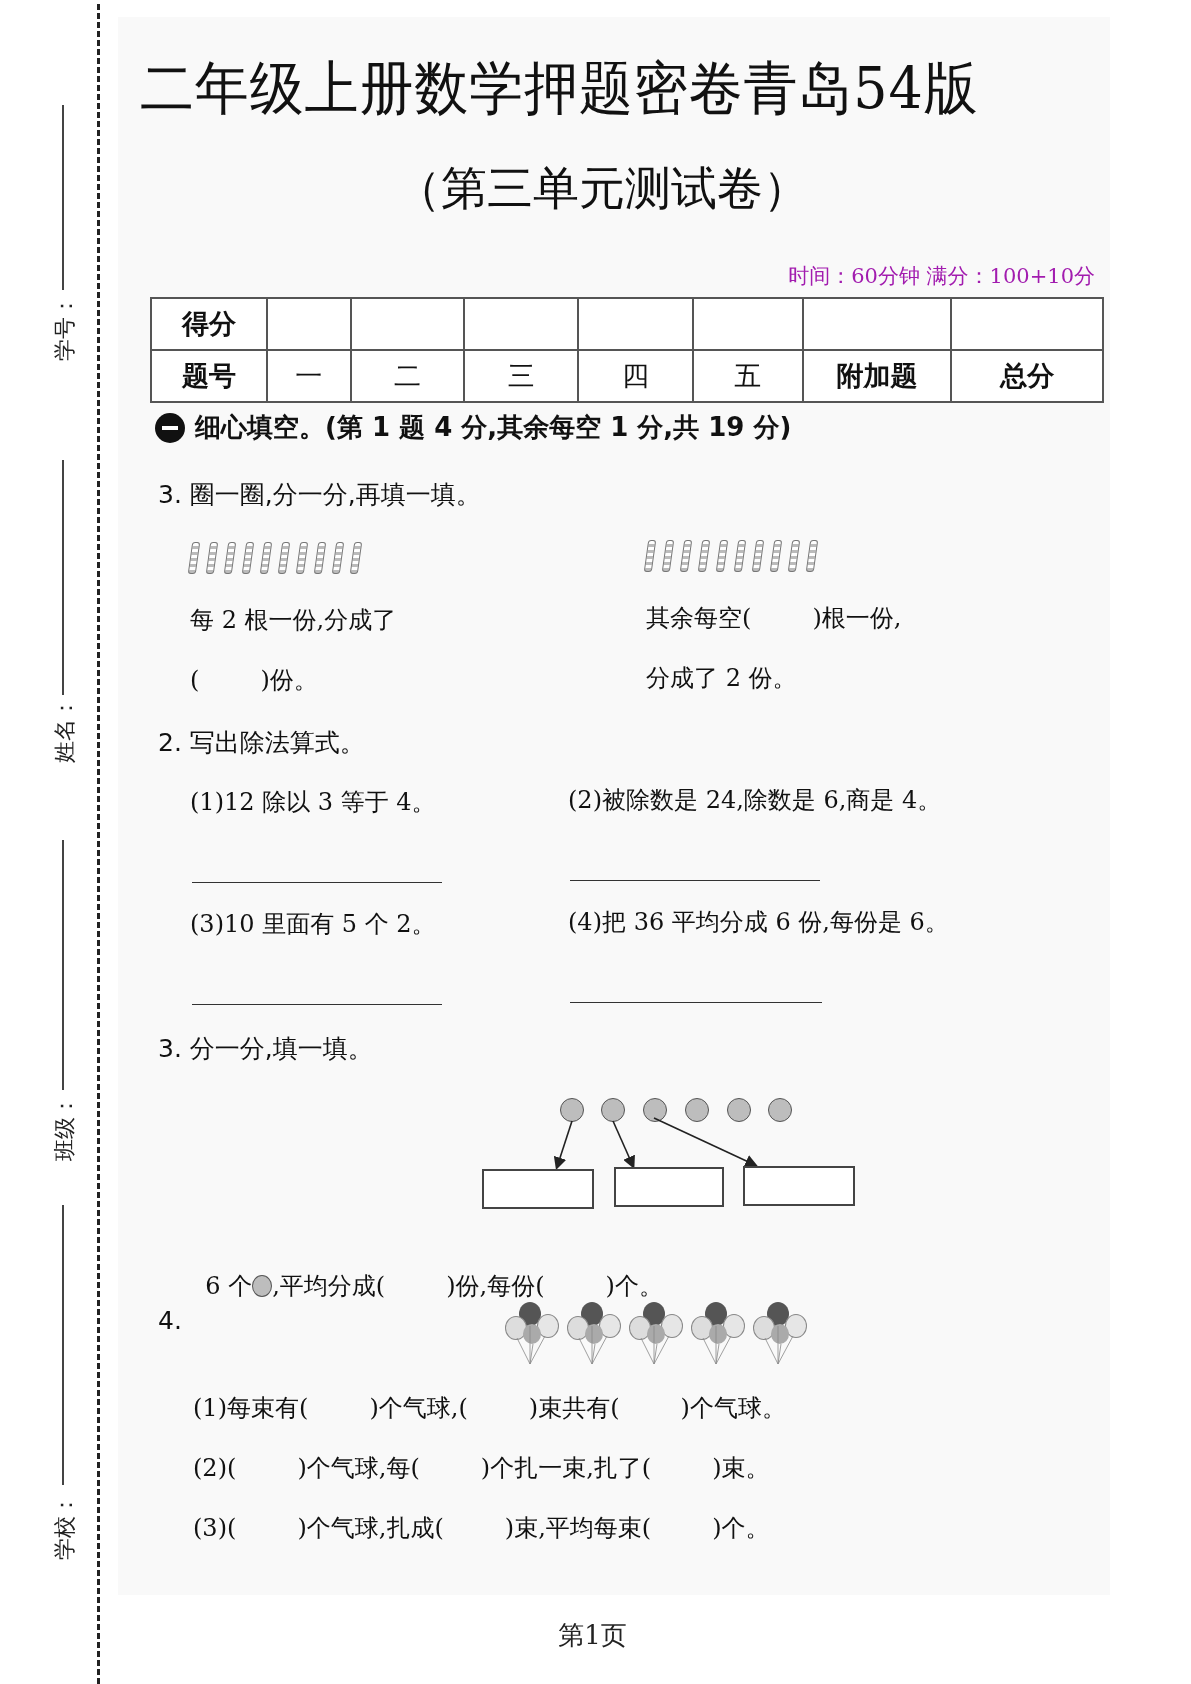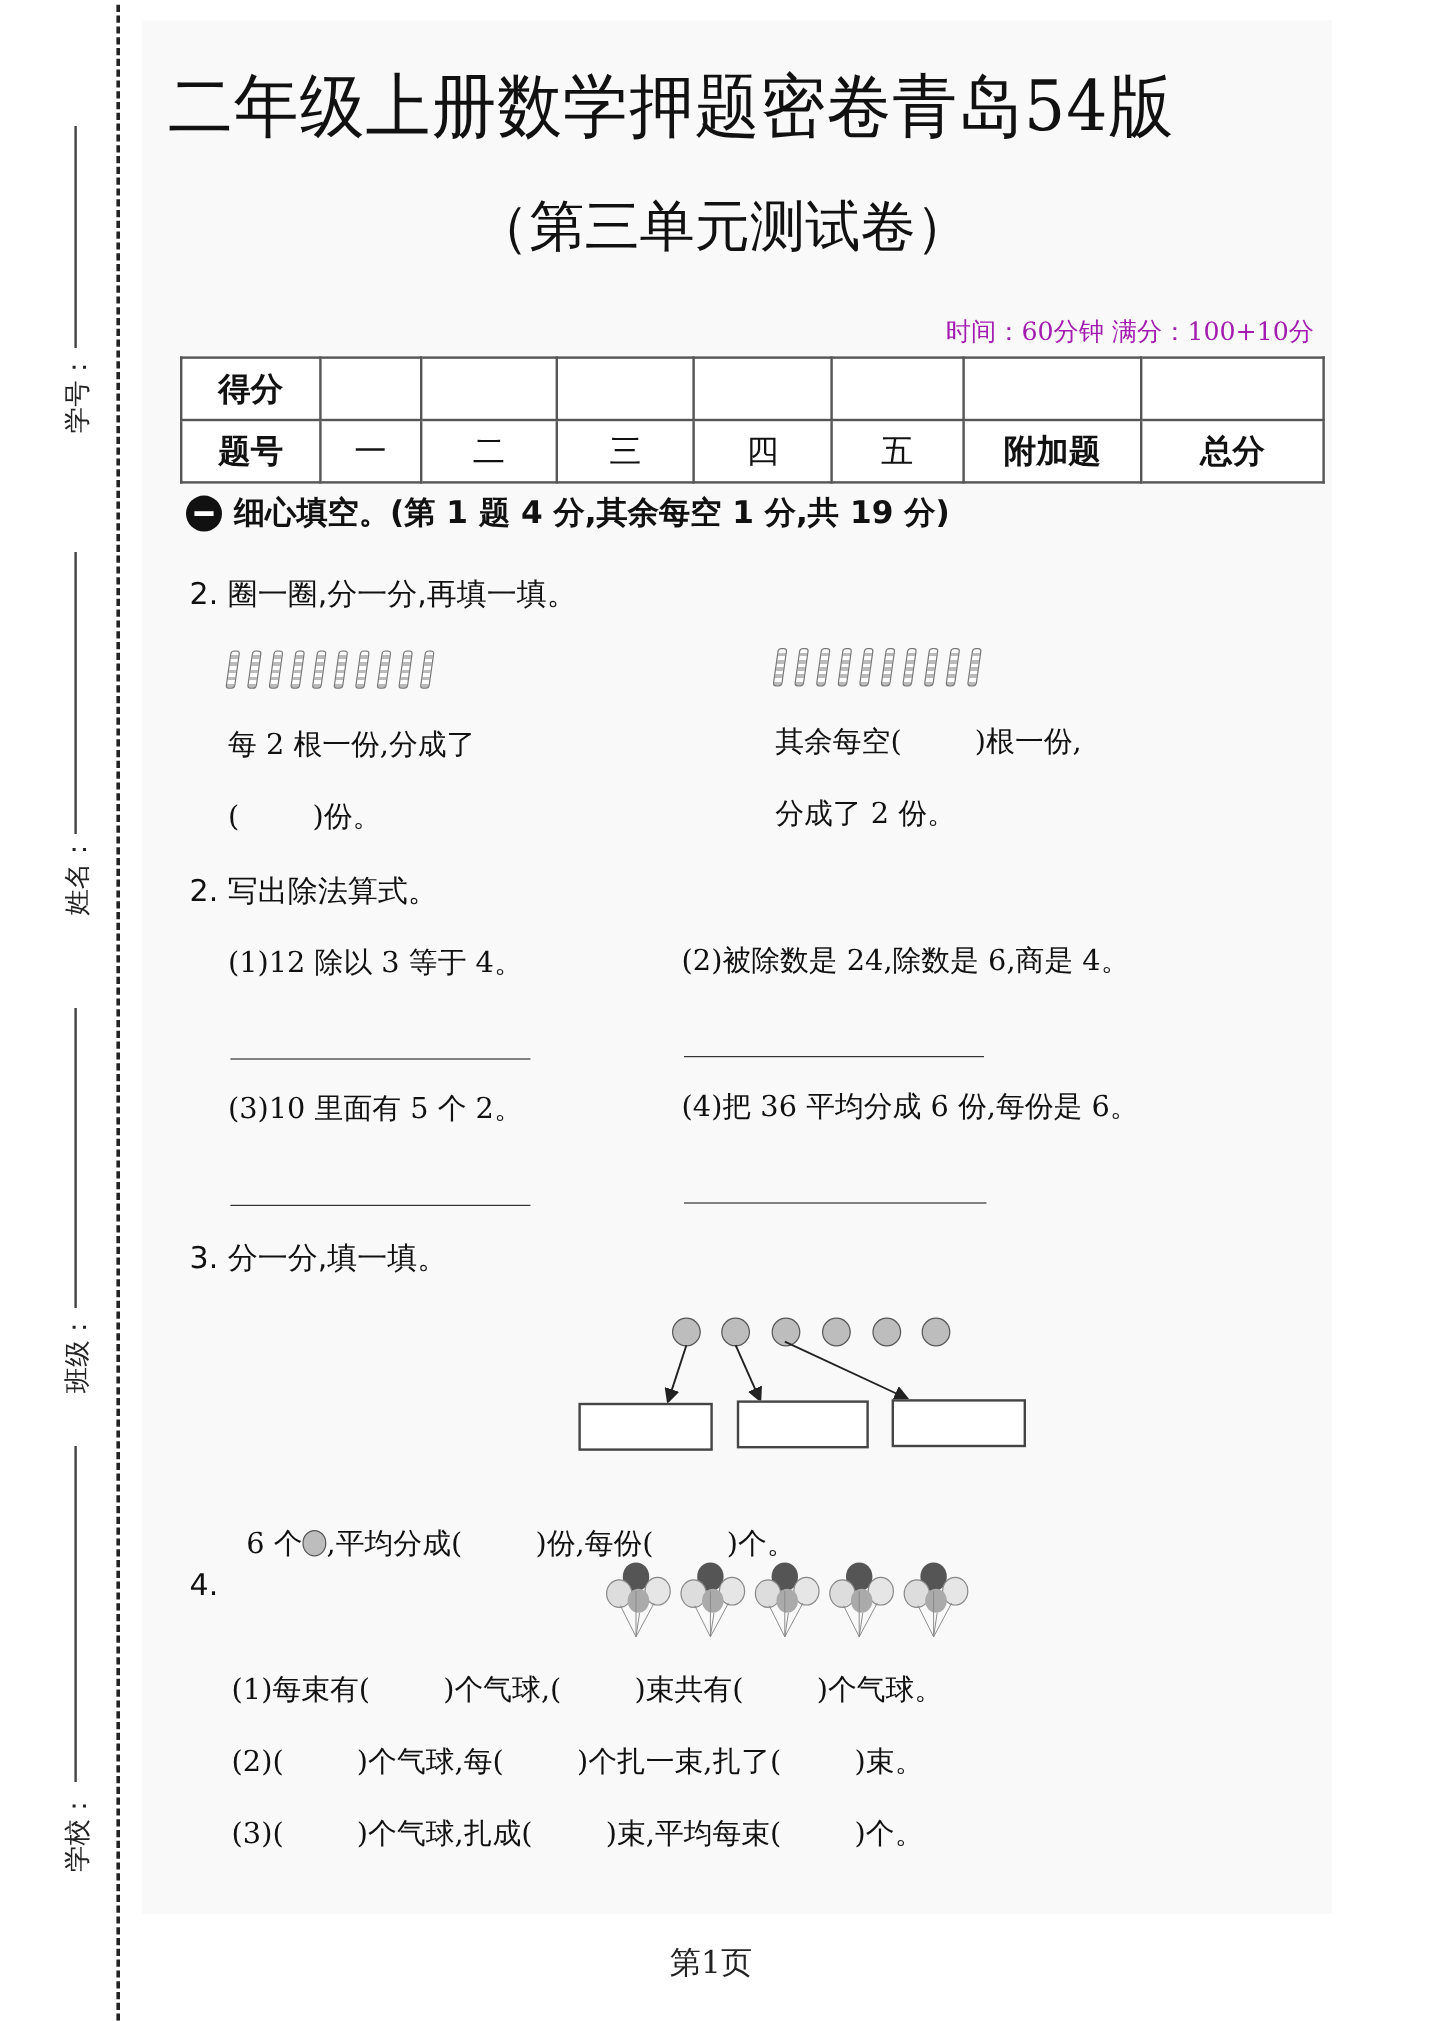--- a/index.html
+++ b/index.html
@@ -149,21 +149,21 @@
     <td style="font-weight:bold">总分</td>
   </tr>
 </tbody>
   </table>
 
 <div class="section-head">
   <span class="num-badge"></span>
   <span>细心填空。(第 1 题 4 分,其余每空 1 分,共 19 分)</span>
 </div>
 
-<div class="q qhead" style="left:158px;top:478px;">2. 圈一圈,分一分,再填一填。</div>
+<div class="q qhead" style="left:158px;top:478px;">3. 圈一圈,分一分,再填一填。</div>
 
 <div class="sticks" style="left:190px;top:542px;">
   <span class="stick"></span>
   <span class="stick"></span>
   <span class="stick"></span>
   <span class="stick"></span>
   <span class="stick"></span>
   <span class="stick"></span>
   <span class="stick"></span>
   <span class="stick"></span>

